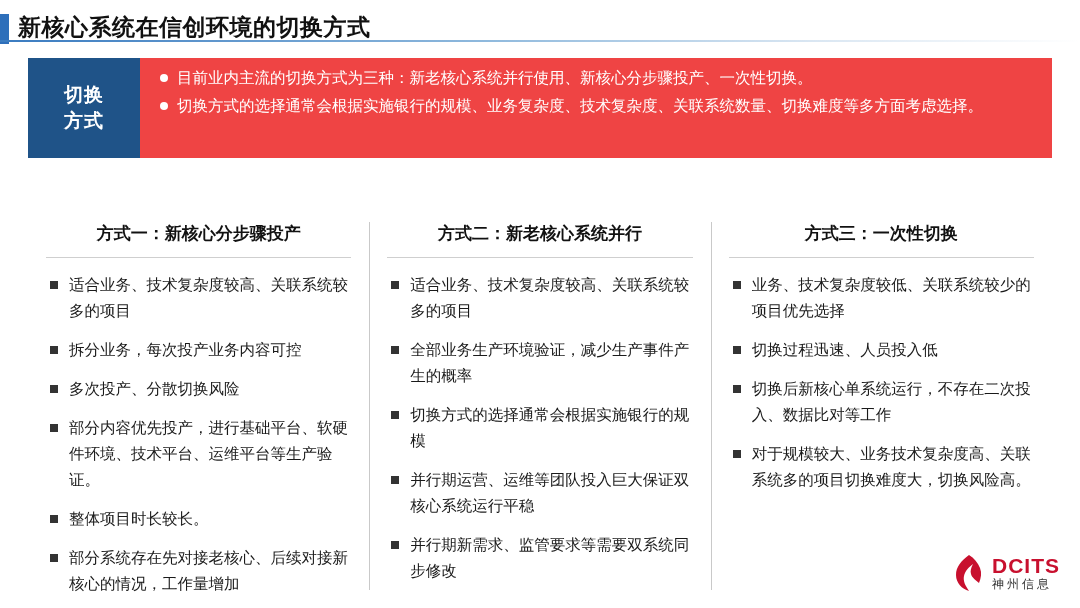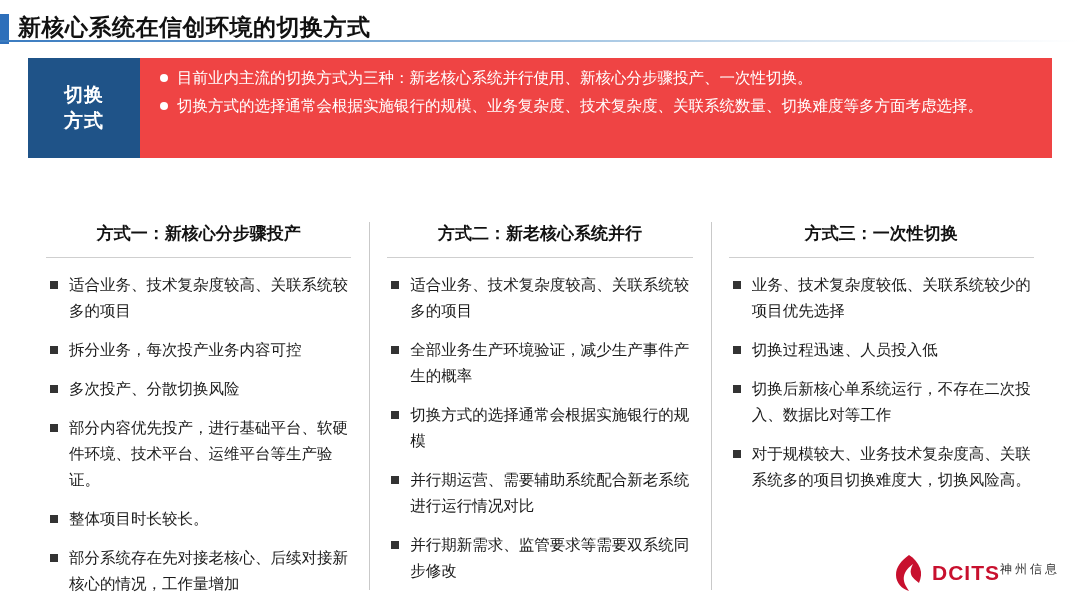--- a/index.html
+++ b/index.html
@@ -168,20 +168,21 @@
   }
   .logo-mark {
     position: relative;
     width: 34px;
     height: 38px;
     margin-right: 6px;
   }
   .logo-mark svg { display: block; }
   .logo-text {
     display: flex;
+    flex-direction: column;
     justify-content: center;
   }
   .logo-en {
     font-size: 21px;
     font-weight: bold;
     color: #c8102e;
     letter-spacing: 1px;
     line-height: 22px;
   }
   .logo-cn {
@@ -258,21 +259,21 @@
     <div class="item">
       <span class="sq"></span>
       <span class="item-txt">全部业务生产环境验证，减少生产事件产生的概率</span>
     </div>
     <div class="item">
       <span class="sq"></span>
       <span class="item-txt">切换方式的选择通常会根据实施银行的规模</span>
     </div>
     <div class="item">
       <span class="sq"></span>
-      <span class="item-txt">并行期运营、需要辅助系统配合新老系统进行运行情况对比</span>
+      <span class="item-txt">并行期运营、运维等团队投入巨大保证双核心系统运行平稳</span>
     </div>
     <div class="item">
       <span class="sq"></span>
       <span class="item-txt">并行期新需求、监管要求等需要双系统同步修改</span>
     </div>
   </div>
 
   <div class="col">
     <div class="col-head">方式三：一次性切换</div>
     <div class="col-rule"></div>

